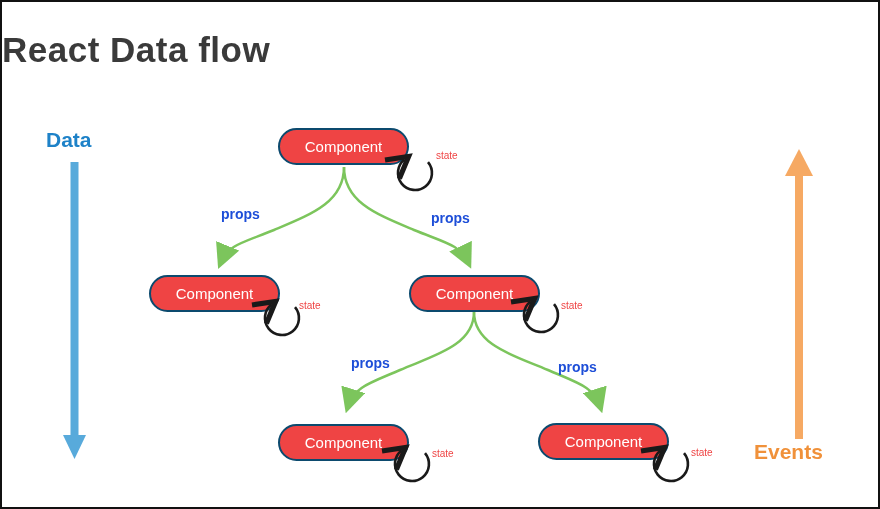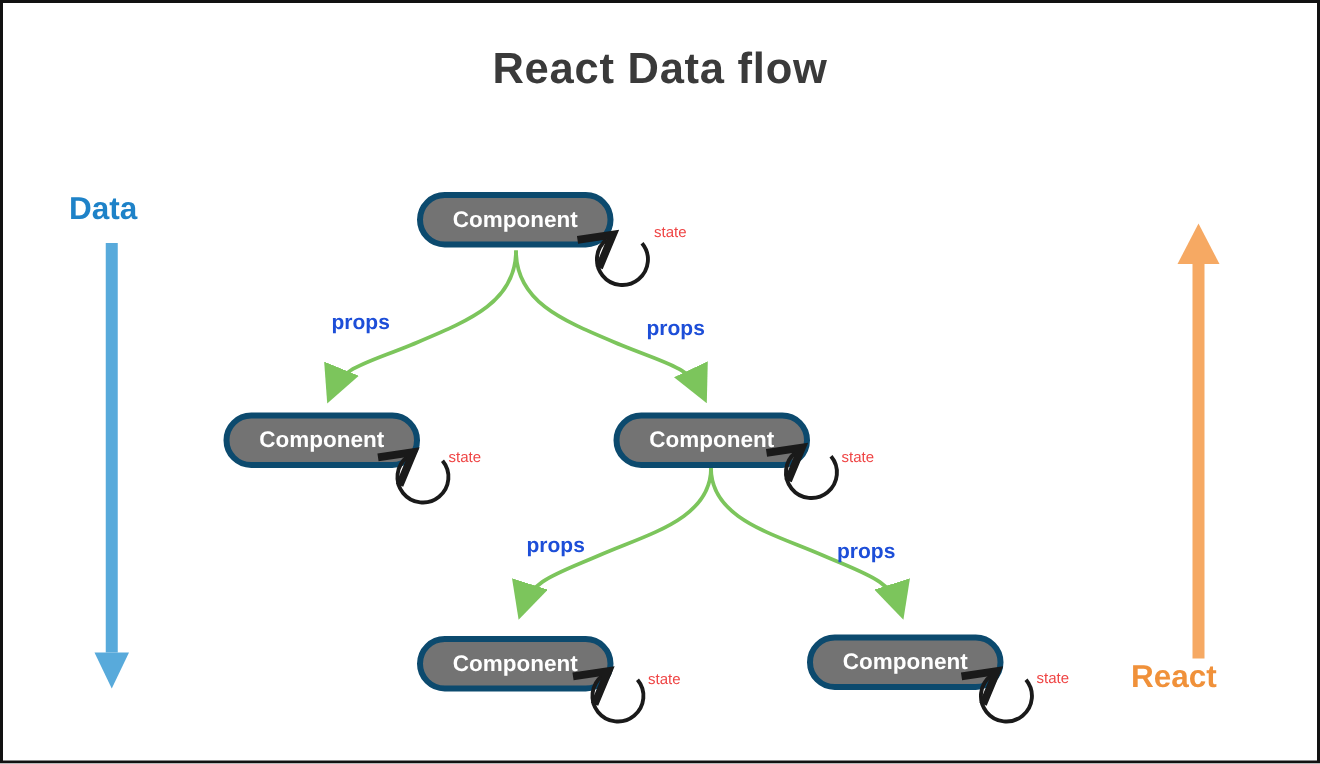--- a/index.html
+++ b/index.html
@@ -1,32 +1,32 @@
 <!DOCTYPE html>
 <html><head>
 <meta charset="utf-8">
 <style>
   html,body{margin:0;padding:0;background:#e8e8e8;font-family:"Liberation Sans",sans-serif;}
   .canvas{
     position:relative;width:876px;height:505px;background:#ffffff;
     border:2px solid #111111;margin:0 auto;overflow:hidden;
   }
   .title{
-    position:absolute;left:0;top:28px;width:100%;text-align:center;
-    font-size:29px;font-weight:700;color:#3a3a3a;letter-spacing:0.5px;
+    position:absolute;left:0;top:28px;width:100%;
+    font-size:35px;font-weight:700;color:#3a3a3a;letter-spacing:0.5px;
   }
   .side-label{position:absolute;font-weight:700;font-size:21px;text-align:right;}
   .data-label{left:44px;top:126px;color:#1e82c8;}
   .events-label{left:752px;top:438px;color:#f0913a;}
   .overlay{position:absolute;left:0;top:0;width:876px;height:505px;pointer-events:none;}
   .node{
     position:absolute;width:131px;height:37px;border-radius:19px;
-    background:#737373;border:4px solid #0c4a6e;box-sizing:border-box;
+    background:#ef4444;border:2px solid #0c4a6e;box-sizing:border-box;
     display:flex;align-items:center;justify-content:center;
-    color:#ffffff;font-weight:700;font-size:15px;
+    color:#ffffff;font-weight:400;font-size:15px;
   }
   .node-top{left:276px;top:126px;}
   .node-mid-left{left:147px;top:273px;}
   .node-mid-right{left:407px;top:273px;}
   .node-bot-left{left:276px;top:422px;}
   .node-bot-right{left:536px;top:421px;}
   .state-label{position:absolute;font-size:10px;color:#ef4444;}
   .state-0{left:434px;top:148px;}
   .state-1{left:297px;top:298px;}
   .state-2{left:559px;top:298px;}
@@ -39,21 +39,21 @@
   .props-3{left:556px;top:357px;}
 </style>
 </head>
 <body>
 
 <div class="canvas">
 
   <div class="title">React Data flow</div>
 
   <div class="side-label data-label">Data</div>
-  <div class="side-label events-label">React</div>
+  <div class="side-label events-label">Events</div>
 
   <div class="node node-top">Component</div>
   <div class="node node-mid-left">Component</div>
   <div class="node node-mid-right">Component</div>
   <div class="node node-bot-left">Component</div>
   <div class="node node-bot-right">Component</div>
 
   <svg class="overlay" viewBox="0 0 876 505" xmlns="http://www.w3.org/2000/svg">
     <defs>
       <marker id="greenArrow" markerWidth="10" markerHeight="10" refX="7" refY="5" orient="auto">

